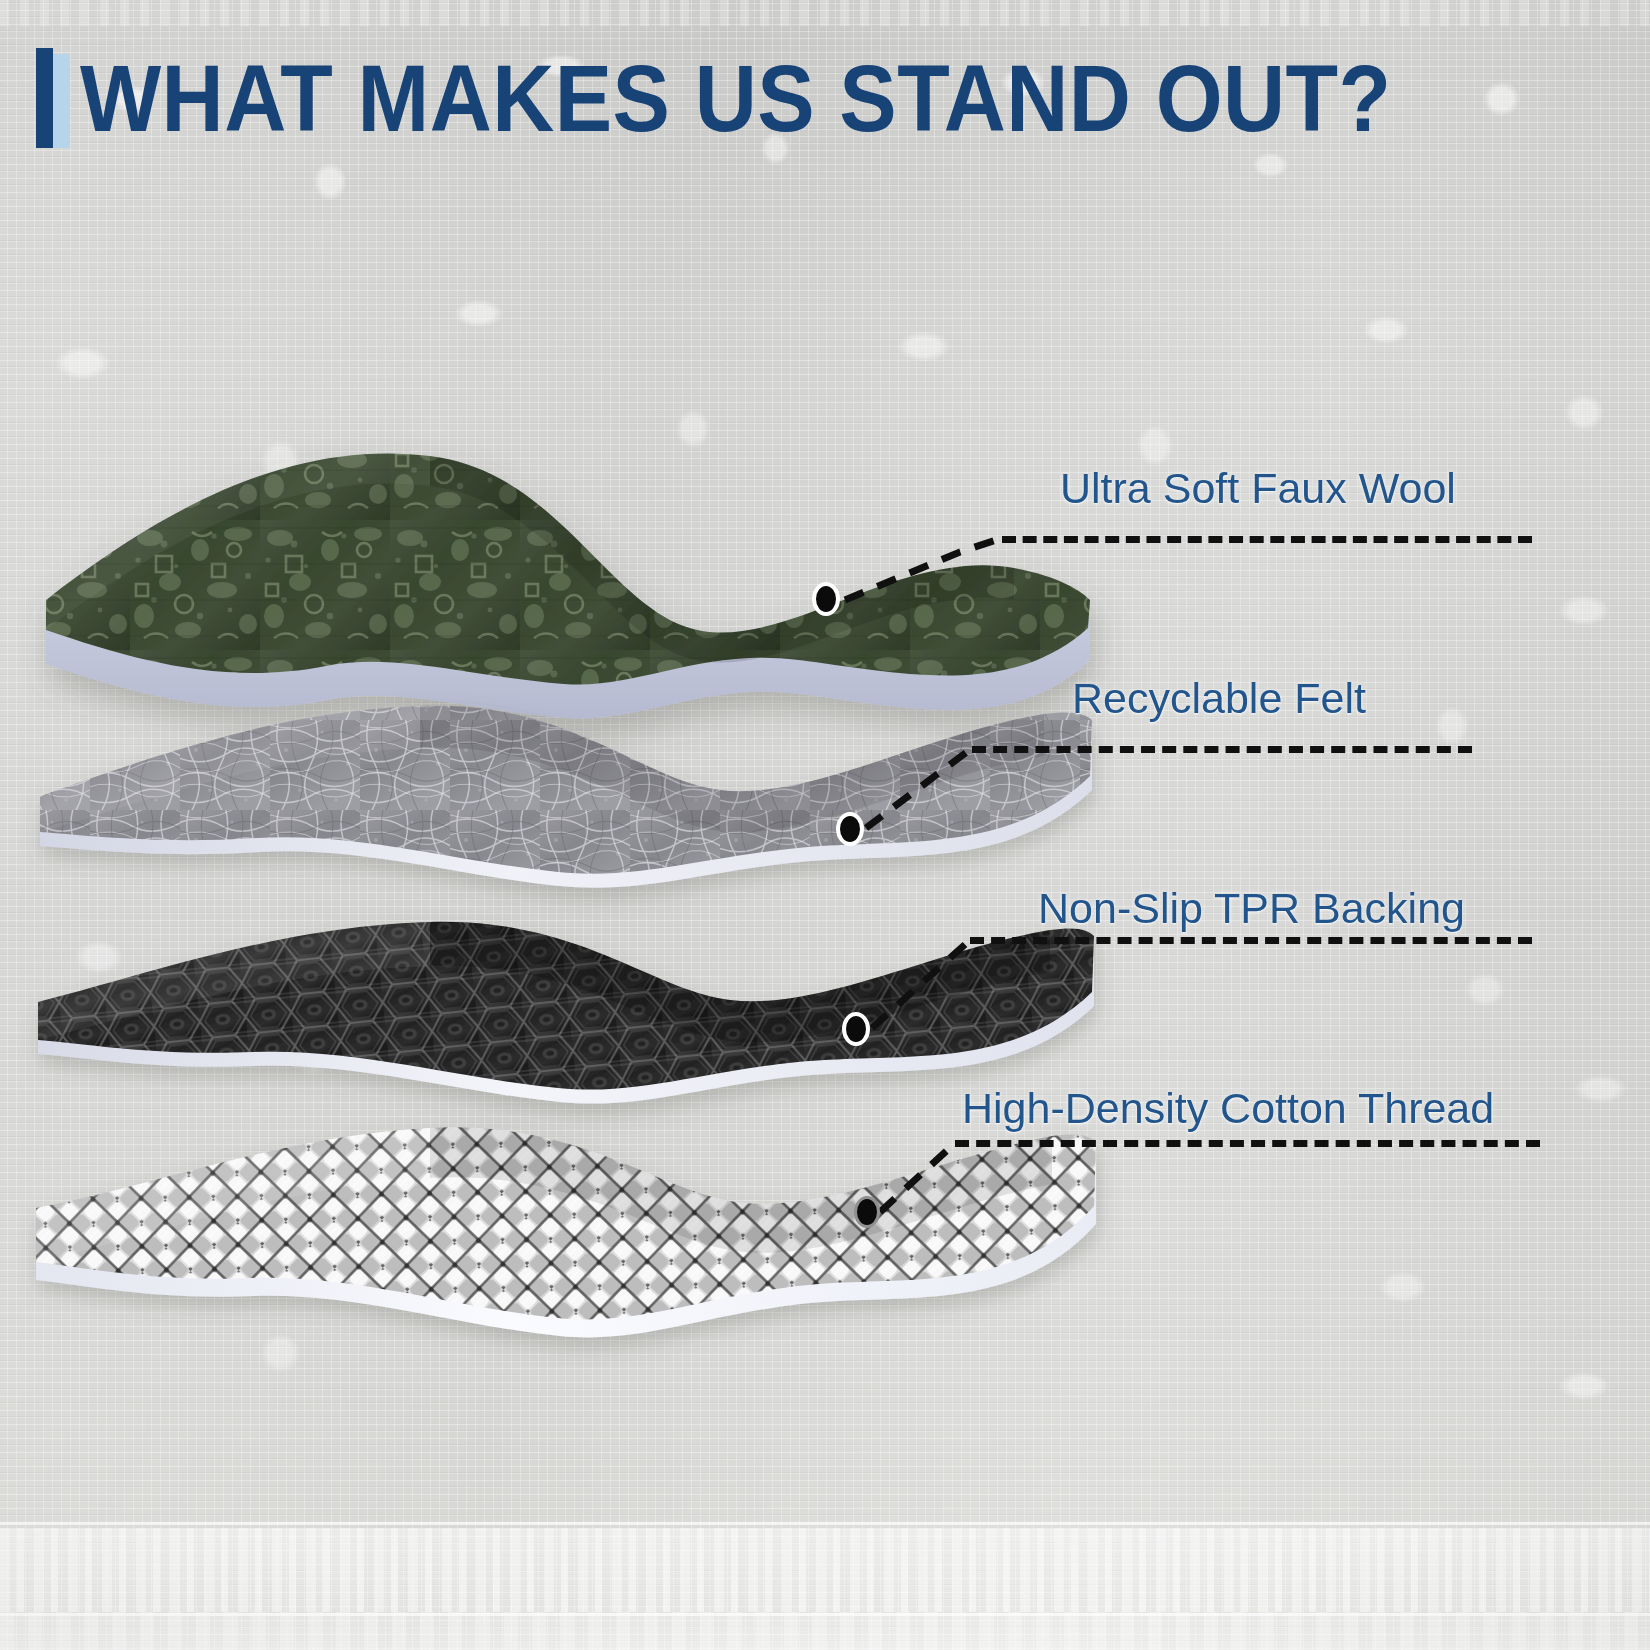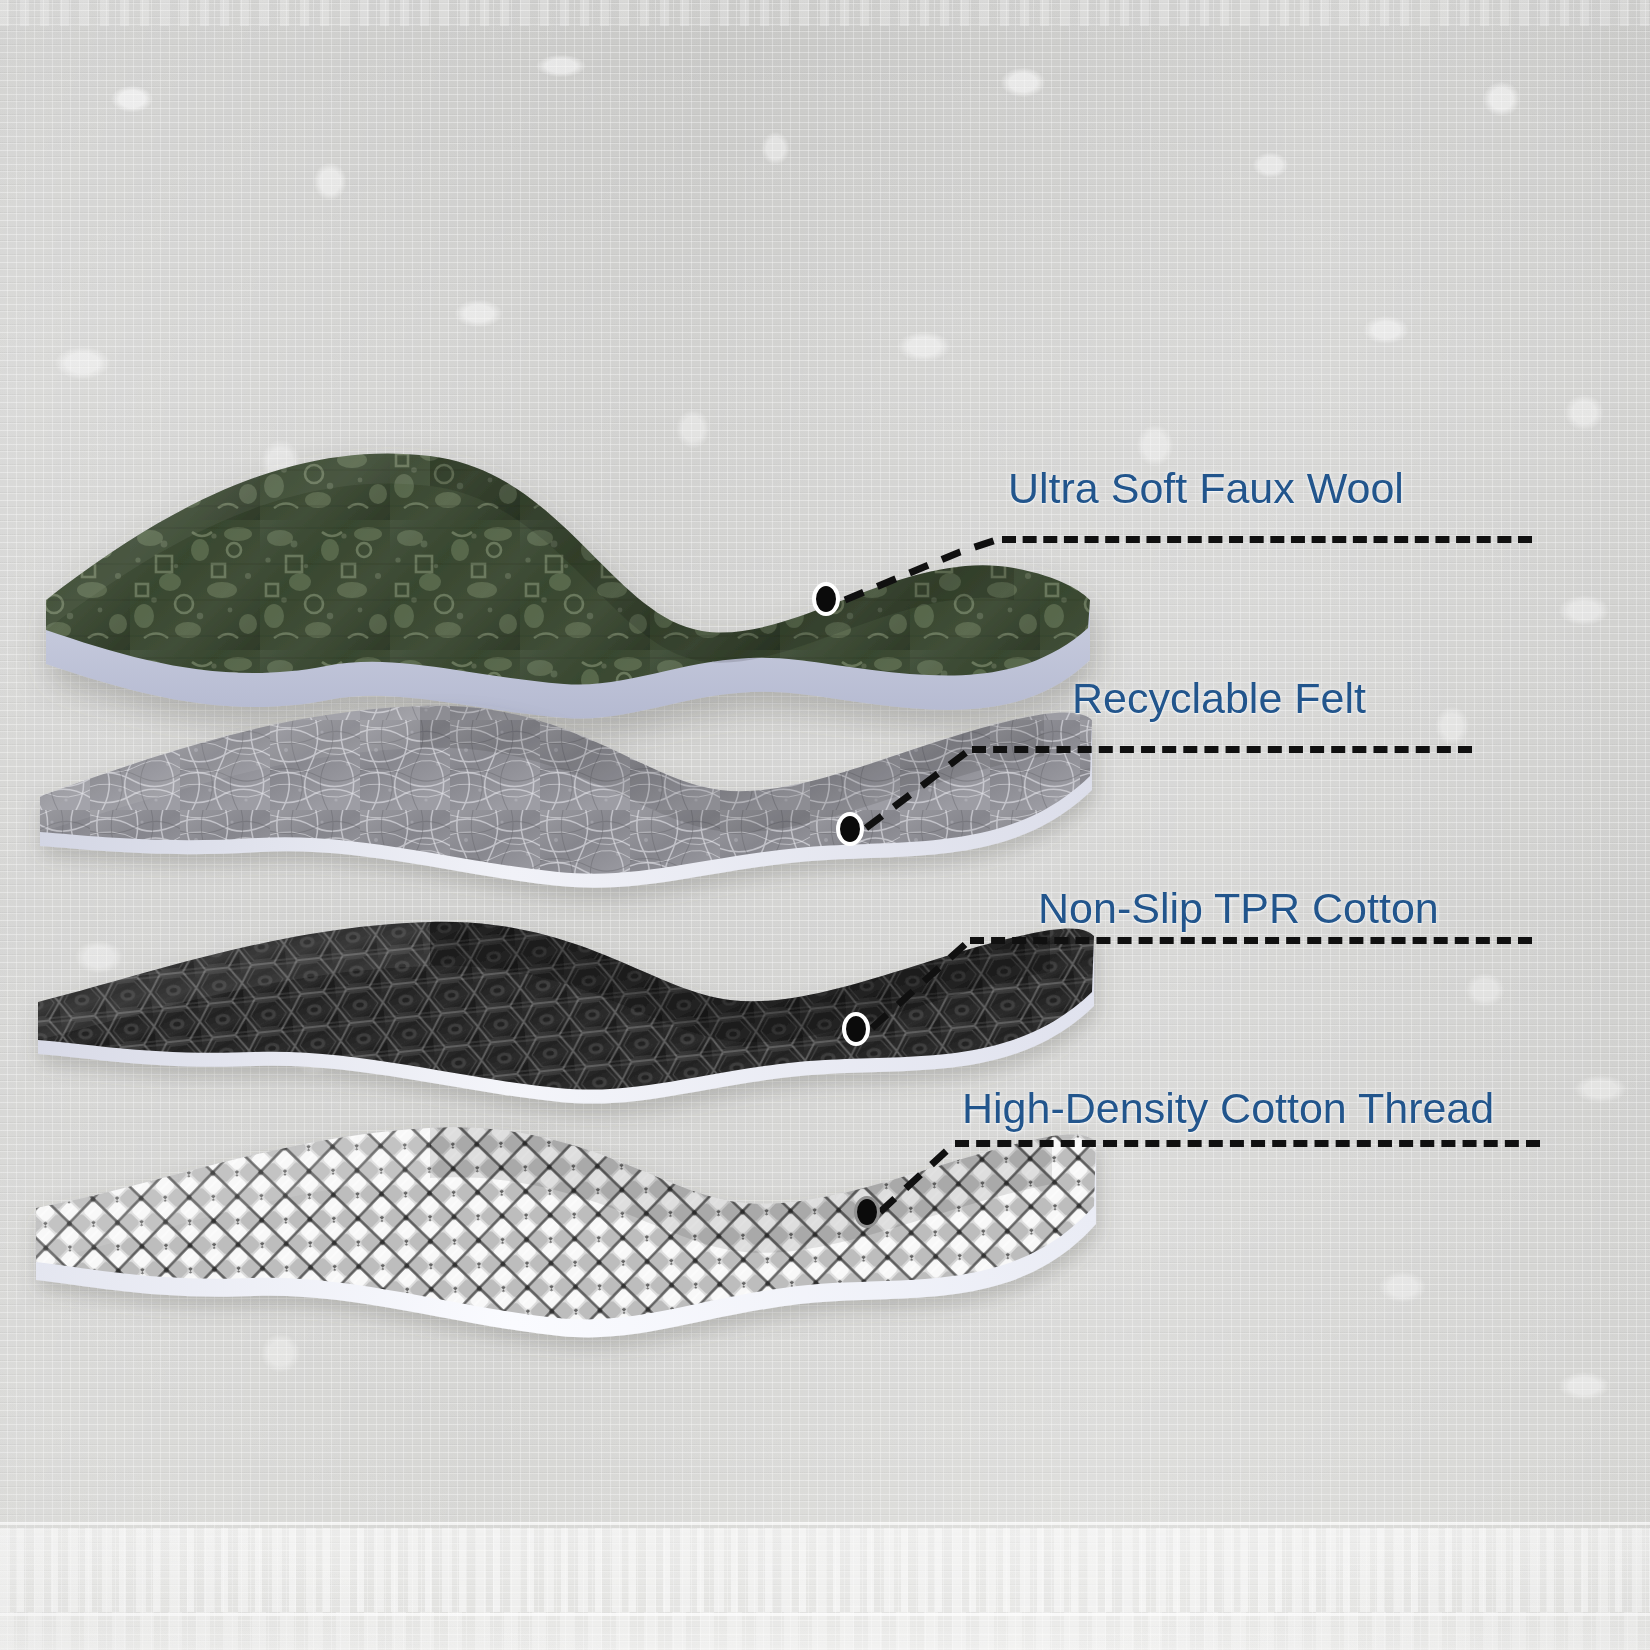--- a/index.html
+++ b/index.html
@@ -173,20 +173,27 @@
 <div id="stage">
 
   <div class="bg-base"></div>
   <div class="bg-weave"></div>
   <div class="bg-motifs"></div>
   <div class="bg-topband"></div>
   <div class="bg-border-band"></div>
   <div class="bg-border-band2"></div>
   <div class="bg-vignette"></div>
 
+  <div class="title-row">
+    <div class="title-accent-wrap">
+      <div class="title-accent-light"></div>
+      <div class="title-accent-dark"></div>
+    </div>
+    <div class="title-text">WHAT MAKES US STAND OUT?</div>
+  </div>
 
   <svg class="layer-svg" width="1650" height="1650" viewBox="0 0 1650 1650">
     <defs>
 
       <linearGradient id="g1top" x1="0" y1="0" x2="1" y2="1">
         <stop offset="0%" stop-color="#46543f"></stop>
         <stop offset="35%" stop-color="#38472f"></stop>
         <stop offset="65%" stop-color="#414f38"></stop>
         <stop offset="100%" stop-color="#2e3a28"></stop>
       </linearGradient>
@@ -396,39 +403,39 @@
       <path d="M36 1218 C148 1198 280 1146 430 1138 C580 1130 656 1200 736 1212 C826 1225 944 1166 1052 1146 C1080 1142 1090 1146 1096 1152
                L1096 1224 C1014 1316 900 1292 800 1304 C700 1316 640 1344 560 1336 C460 1326 354 1292 254 1296 C154 1300 90 1286 36 1280 Z" fill="url(#e4)"></path>
       <path d="M36 1208 C148 1188 280 1136 430 1128 C580 1120 656 1190 736 1202 C826 1215 944 1156 1052 1136 C1080 1132 1090 1136 1096 1142
                L1094 1206 C1012 1298 898 1274 798 1286 C698 1298 638 1326 558 1318 C458 1308 352 1274 252 1278 C152 1282 88 1268 36 1262 Z" fill="url(#p4)"></path>
       <path d="M430 1128 C580 1120 656 1190 736 1202 C826 1215 944 1156 1052 1136 L1052 1184 C944 1204 826 1264 736 1251 C656 1239 580 1170 430 1178 Z" fill="#000" opacity="0.10"></path>
       <path d="M36 1208 C148 1188 280 1136 430 1128 L430 1178 C280 1186 148 1238 36 1262 Z" fill="#ffffff" opacity="0.10"></path>
     </g>
   </svg>
 
   <div class="callout">
-    <div class="callout-label" style="left:1008px; top:463px;">Ultra Soft Faux Wool</div>
+    <div class="callout-label" style="left:1060px; top:463px;">Ultra Soft Faux Wool</div>
     <div class="dash-h" style="left:1002px; top:536px; width:530px;"></div>
     <svg class="leader-svg" style="left:0; top:0;" width="1650" height="1650">
       <path d="M845 600 L960 552 L1002 538" stroke="#101010" stroke-width="7" stroke-dasharray="20 15" fill="none" stroke-linecap="butt"></path>
     </svg>
     <div class="dot" style="left:812px; top:582px;"></div>
   </div>
 
   <div class="callout">
     <div class="callout-label" style="left:1072px; top:673px;">Recyclable Felt</div>
     <div class="dash-h" style="left:972px; top:746px; width:500px;"></div>
     <svg class="leader-svg" style="left:0; top:0;" width="1650" height="1650">
       <path d="M866 828 L972 748" stroke="#101010" stroke-width="7" stroke-dasharray="20 15" fill="none" stroke-linecap="butt"></path>
     </svg>
     <div class="dot" style="left:836px; top:812px;"></div>
   </div>
 
   <div class="callout">
-    <div class="callout-label" style="left:1038px; top:883px;">Non-Slip TPR Cotton</div>
+    <div class="callout-label" style="left:1038px; top:883px;">Non-Slip TPR Backing</div>
     <div class="dash-h" style="left:970px; top:937px; width:562px;"></div>
     <svg class="leader-svg" style="left:0; top:0;" width="1650" height="1650">
       <path d="M872 1028 L970 940" stroke="#101010" stroke-width="7" stroke-dasharray="20 15" fill="none" stroke-linecap="butt"></path>
     </svg>
     <div class="dot" style="left:842px; top:1012px;"></div>
   </div>
 
   <div class="callout">
     <div class="callout-label" style="left:962px; top:1083px;">High-Density Cotton Thread</div>
     <div class="dash-h" style="left:955px; top:1140px; width:585px;"></div>

